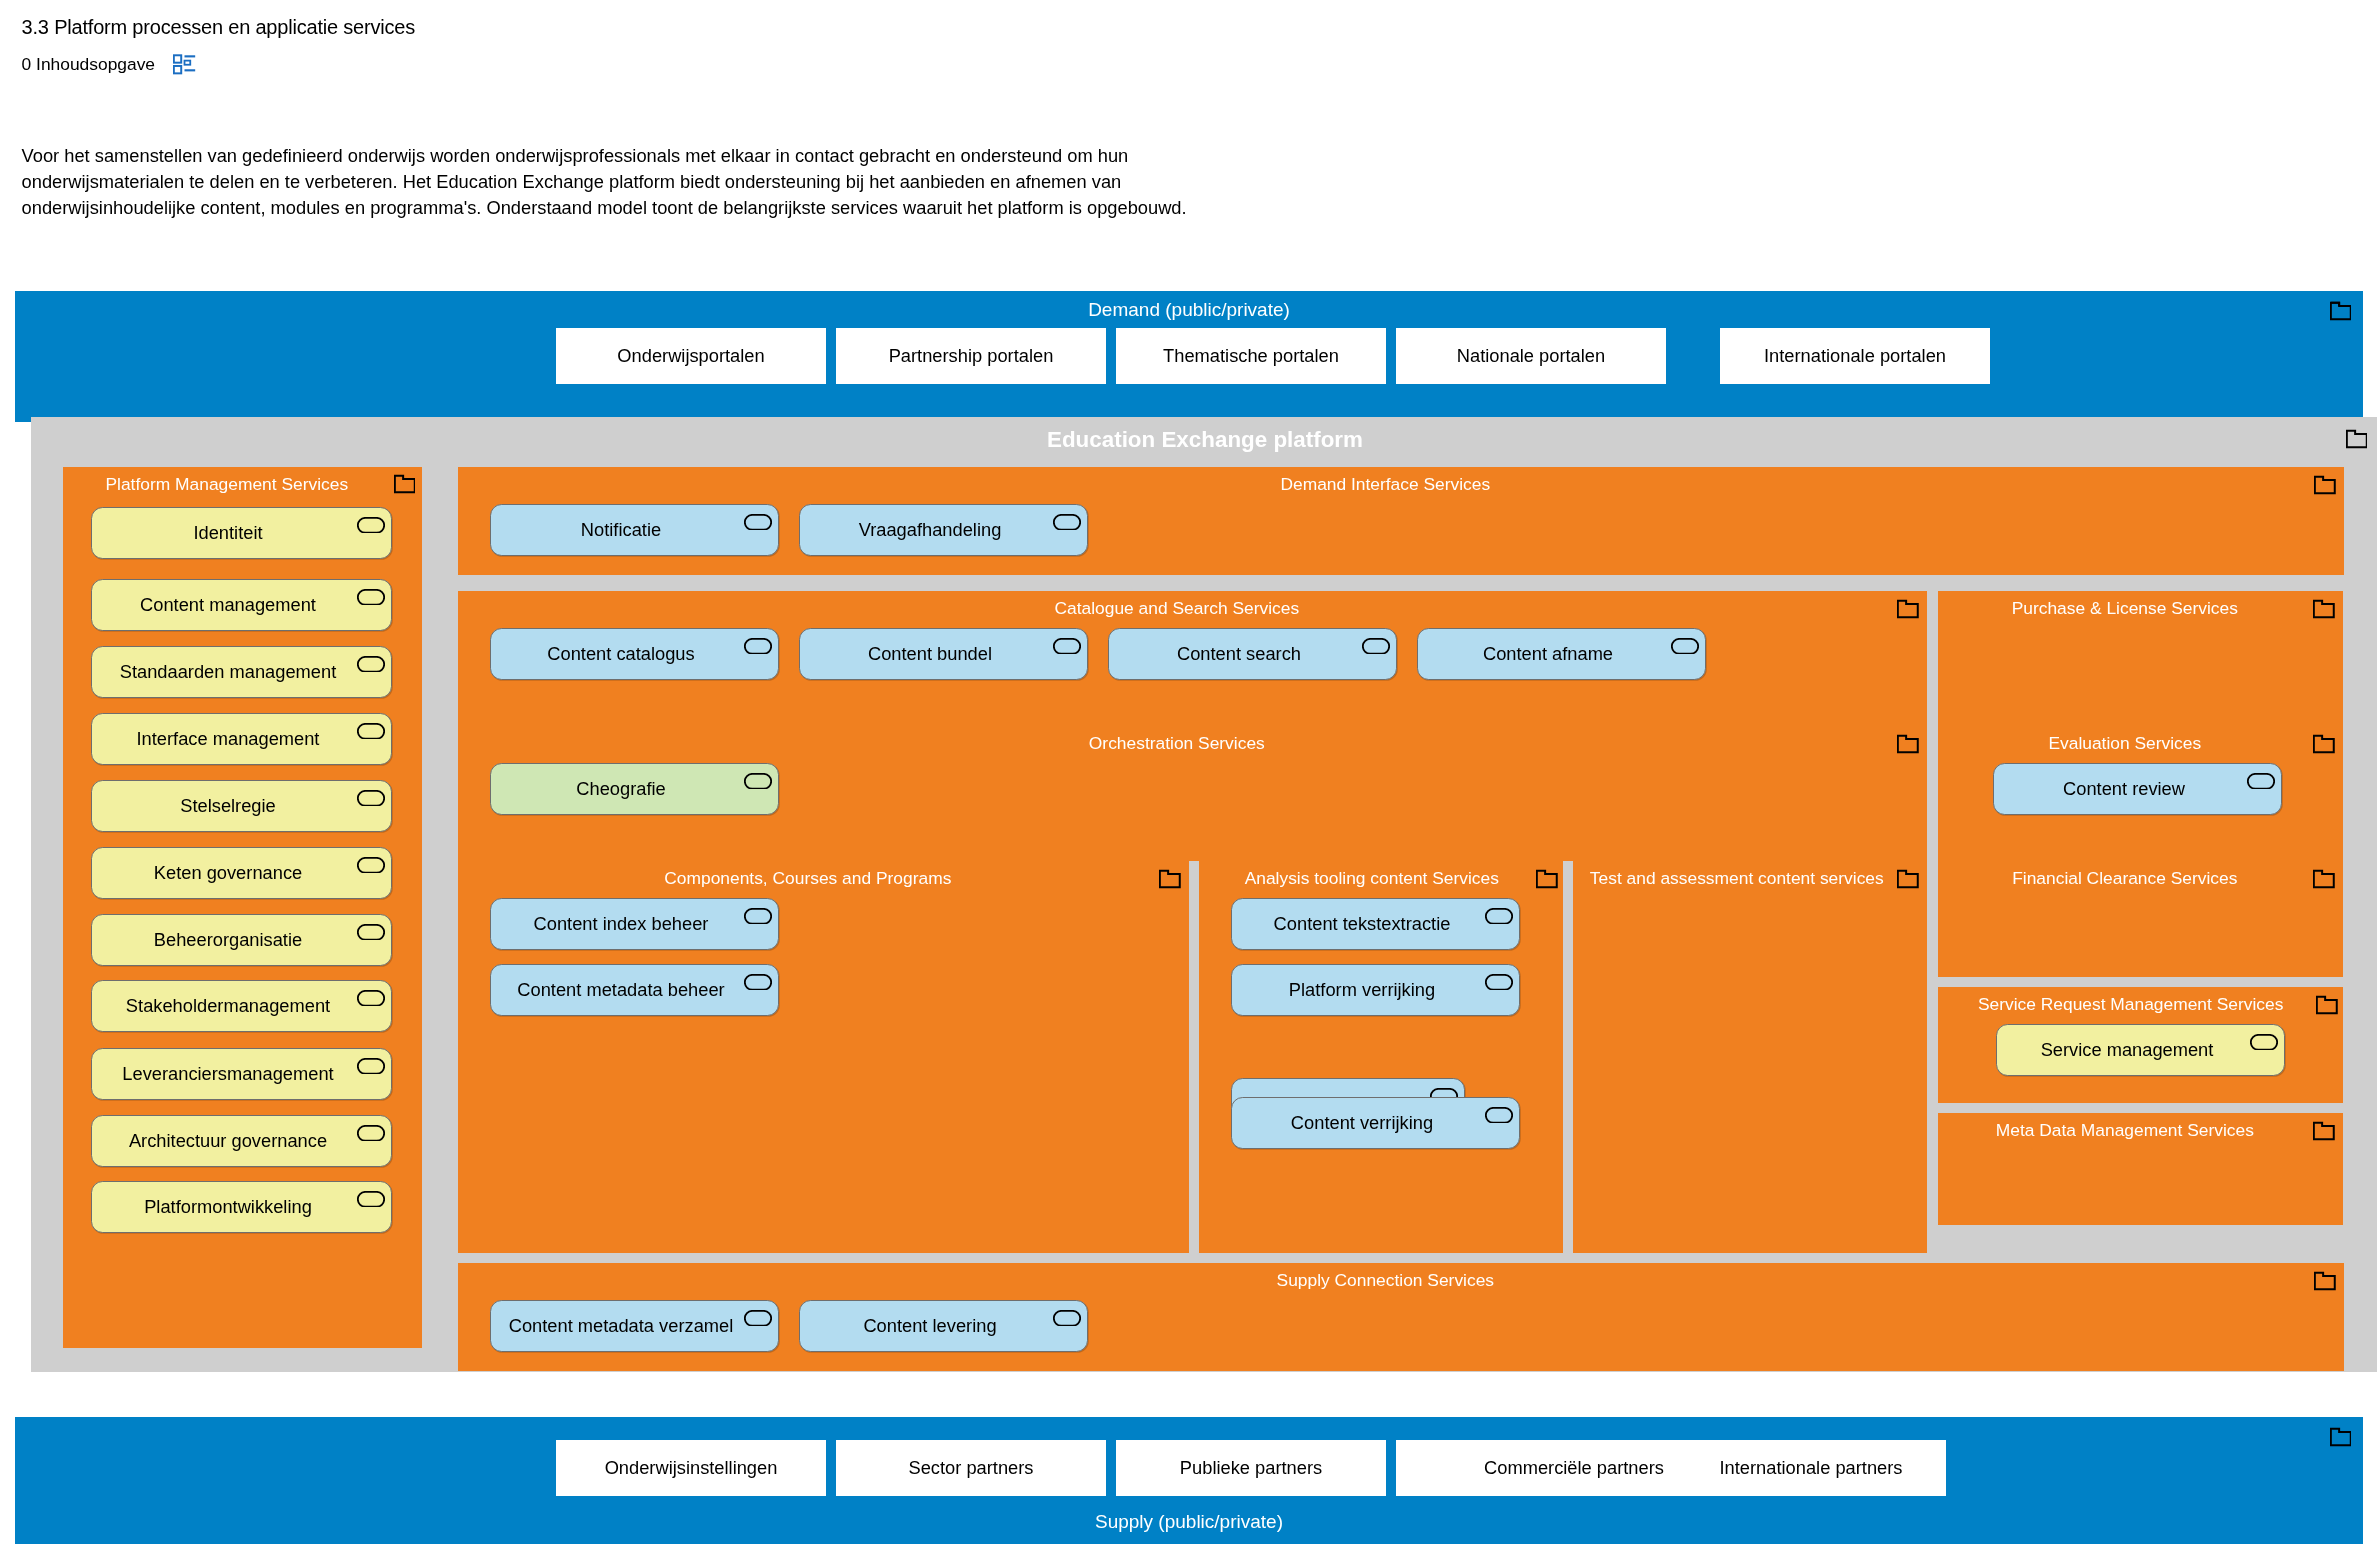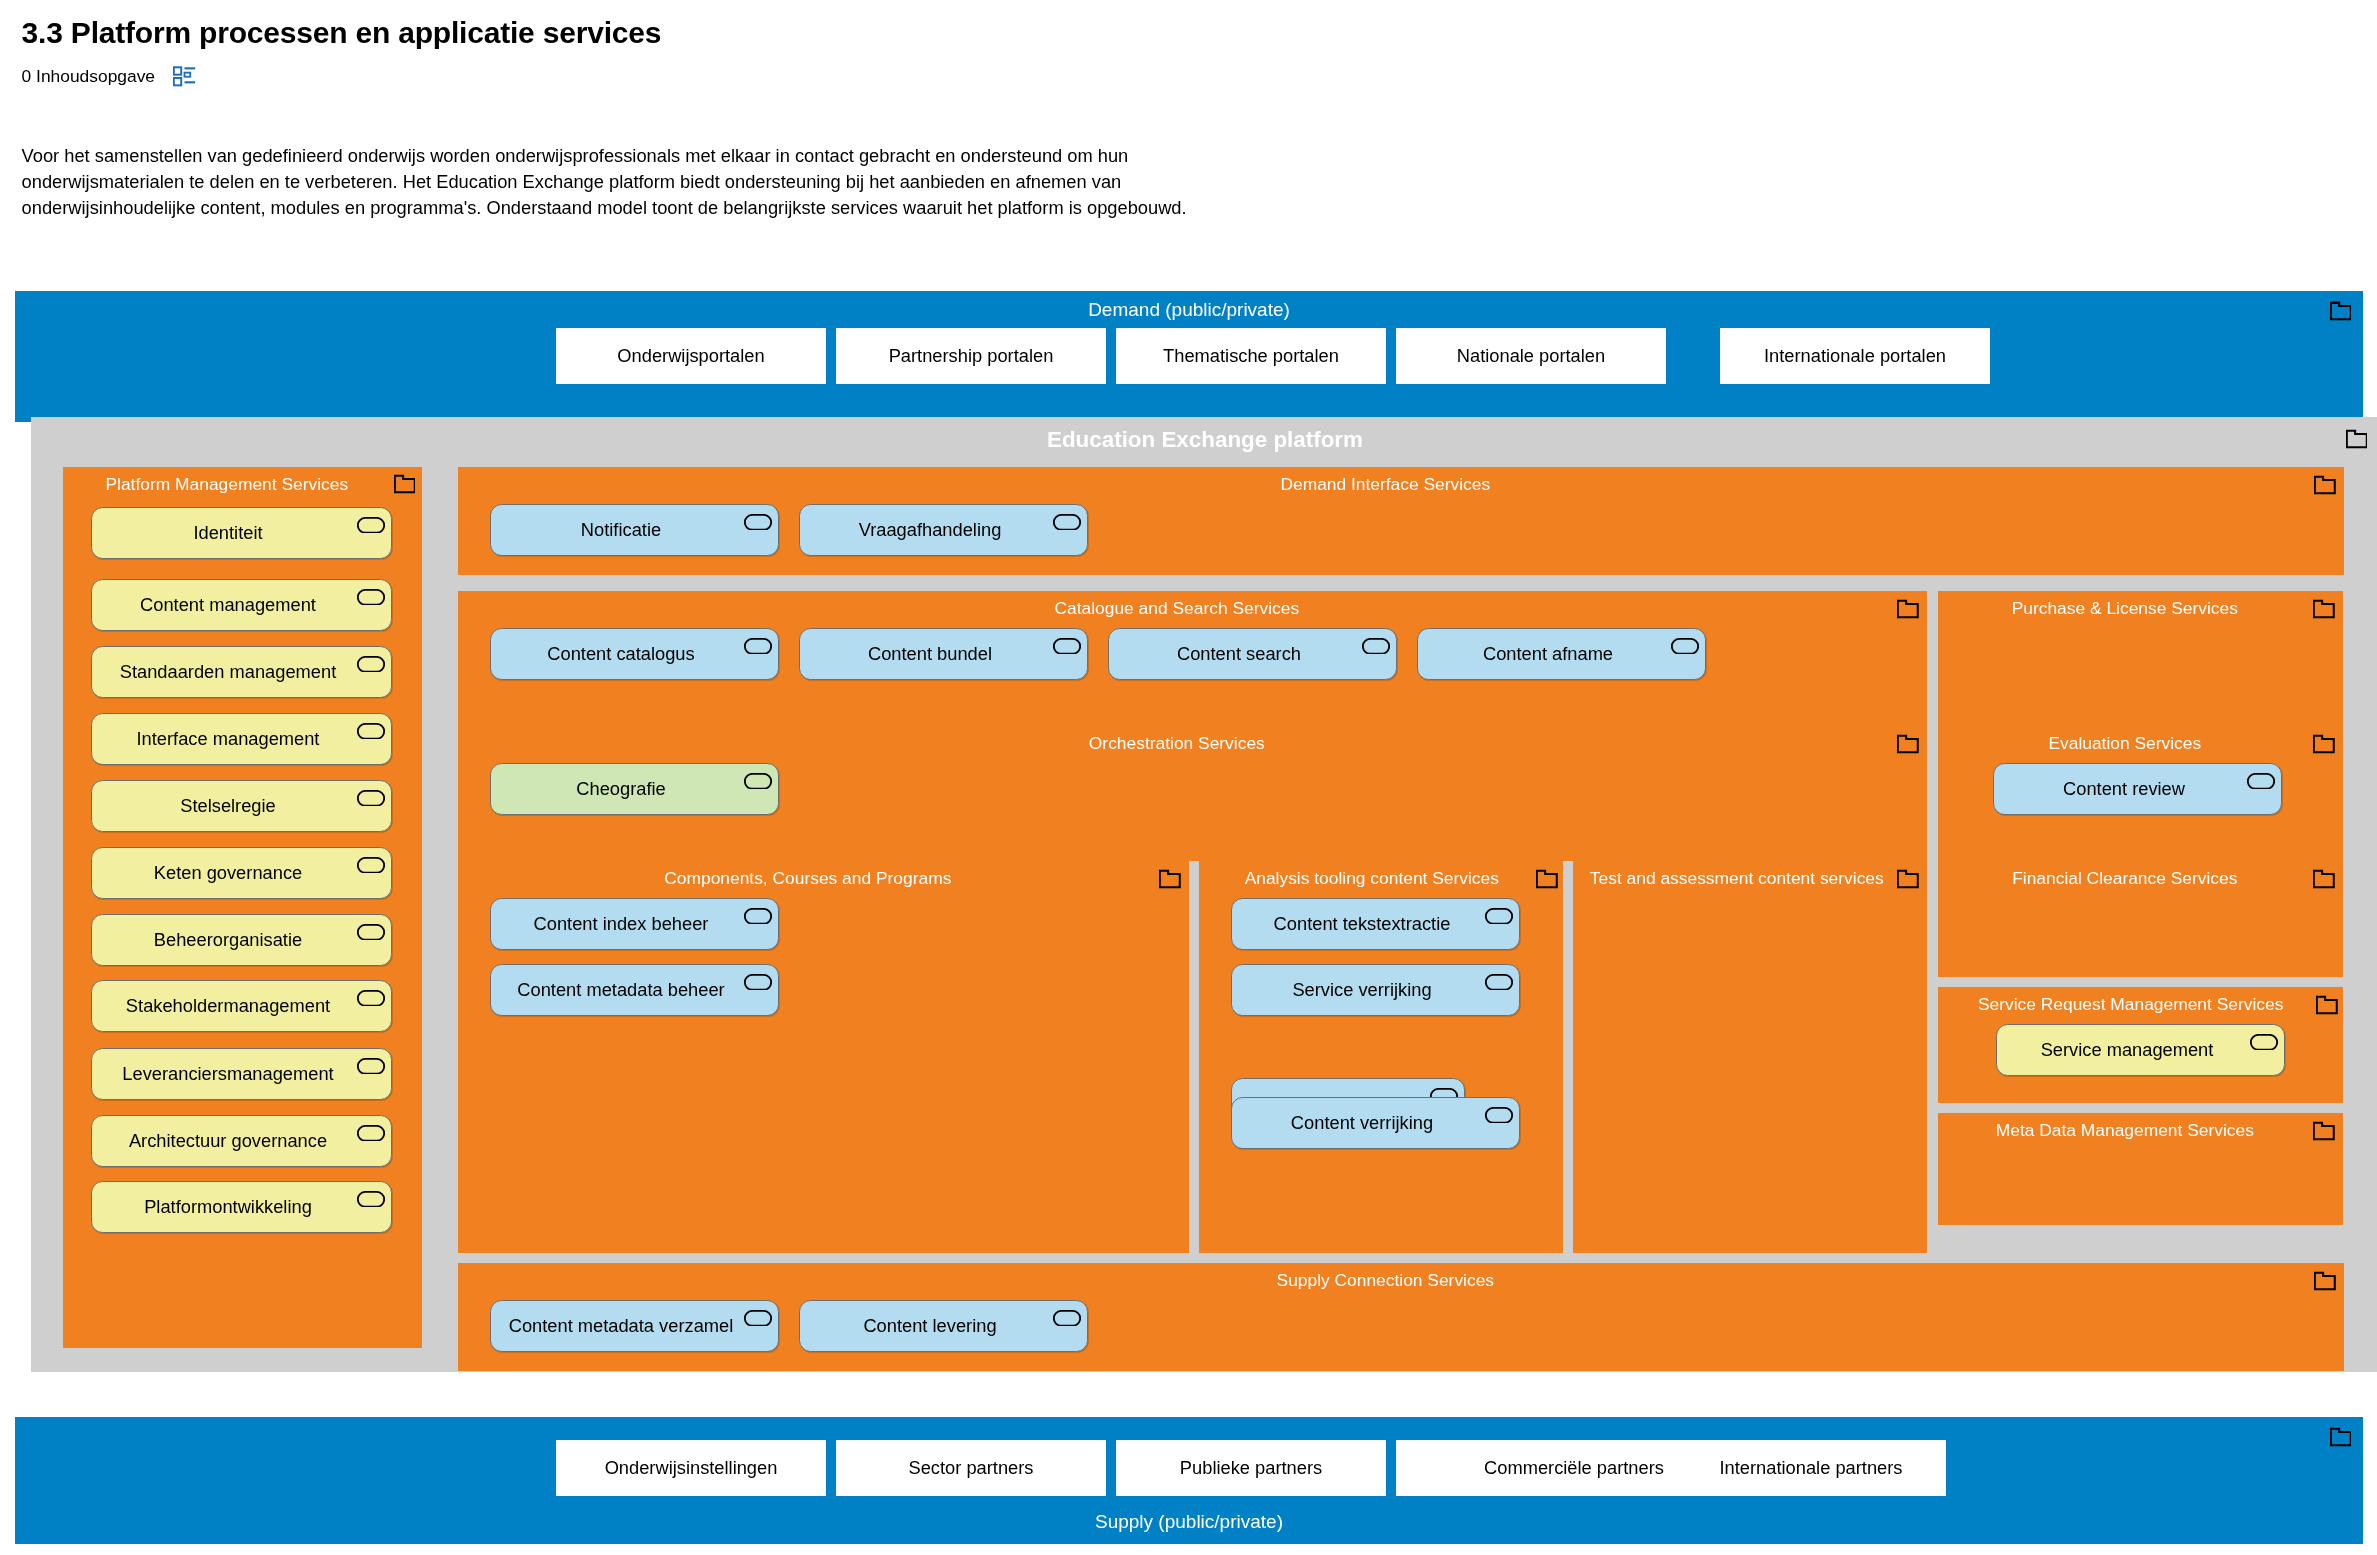--- a/index.html
+++ b/index.html
@@ -10,22 +10,22 @@
     background: #ffffff;
     font-family: "Liberation Sans", sans-serif;
     color: #000000;
     position: relative;
     overflow: hidden;
   }
 
   
   #doc-header { position: absolute; left: 21.6px; top: 15px; width: 2326px; }
   #page-title {
-    font-size: 30px;
-    font-weight: bold;
+    font-size: 20px;
+    font-weight: normal;
     letter-spacing: -0.2px;
     margin: 0 0 0 0;
     line-height: 1.2;
   }
   #toc-row {
     display: flex;
     align-items: center;
     gap: 18.3px;
     margin-top: 13.3px;
     height: 25px;
@@ -423,21 +423,21 @@
       </span>
       <div class="node blue" style="left:32px; top:37px; width:289px;">
         <span class="lbl">Content tekstextractie</span>
         <span class="svc-icon">
           <svg width="28" height="16.6" viewBox="0 0 34 20">
               <rect x="1" y="1" width="32" height="18" rx="9" ry="9" fill="none" stroke="#000" stroke-width="2.2"></rect>
             </svg>
         </span>
       </div>
       <div class="node blue" style="left:32px; top:103px; width:289px;">
-        <span class="lbl">Service verrijking</span>
+        <span class="lbl">Platform verrijking</span>
         <span class="svc-icon">
           <svg width="28" height="16.6" viewBox="0 0 34 20">
               <rect x="1" y="1" width="32" height="18" rx="9" ry="9" fill="none" stroke="#000" stroke-width="2.2"></rect>
             </svg>
         </span>
       </div>
       <div class="node blue" style="left:32px; top:169px; width:234px;margin-top:48px;">
         <span class="lbl">Content analyse</span>
         <span class="svc-icon">
           <svg width="28" height="16.6" viewBox="0 0 34 20">

